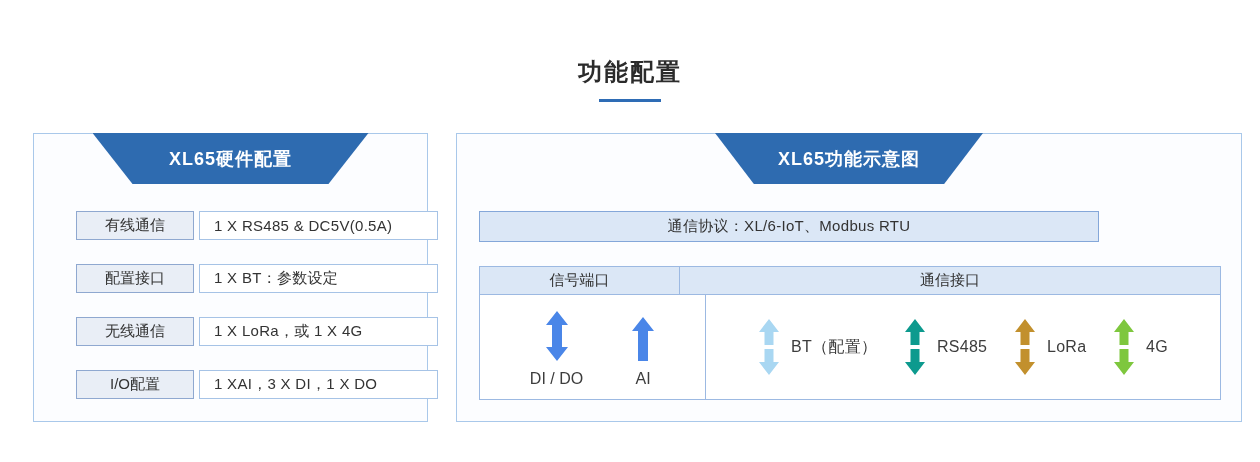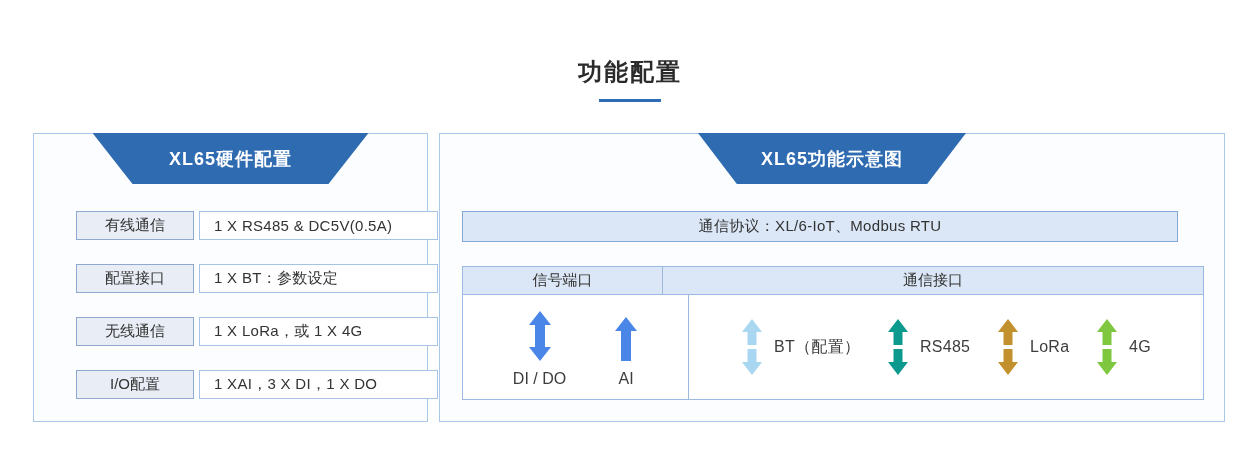--- a/index.html
+++ b/index.html
@@ -10,21 +10,21 @@
     position:relative;
     overflow:hidden;
   }
 
   
   .page-title-wrap { position:absolute; top:56px; left:0; width:100%; text-align:center; }
   .page-title { font-size:24px; font-weight:bold; color:#2b2b2b; letter-spacing:2px; }
   .title-underline { width:62px; height:3px; margin:11px auto 0; }
 
   
-  .panels { position:absolute; top:133px; left:33px; display:flex; gap:11px; }
+  .panels { position:absolute; top:133px; left:33px; display:flex; gap:28px; }
   .panel { position:relative; border:1px solid #a9c8ea; background:#fcfdff; height:289px; }
   .panel-left  { width:395px; }
   .panel-right { width:786px; }
 
   .ribbon {
     position:absolute; top:-1px; left:50%; transform:translateX(-50%);
     height:51px; color:#ffffff; font-weight:bold; font-size:18px;
     display:flex; align-items:center; justify-content:center;
     clip-path:polygon(0 0, 100% 0, 85.5% 100%, 14.5% 100%);
     letter-spacing:1px;
@@ -41,21 +41,21 @@
     font-size:15px; color:#333333;
   }
   .hw-value {
     width:239px; height:29px; background:#ffffff; border:1px solid #a6c3e6;
     display:flex; align-items:center; padding-left:14px;
     font-size:15px; color:#333333; letter-spacing:0.3px;
   }
 
   
   .protocol-bar {
-    position:absolute; top:77px; left:22px; width:716px; height:31px;
+    position:absolute; top:77px; left:22px; width:620px; height:31px;
     background:#dbe7f6; border:1px solid #84a7d9;
     display:flex; align-items:center; justify-content:center;
     font-size:15px; color:#333333; letter-spacing:0.3px;
   }
   .func-table { position:absolute; top:132px; left:22px; width:742px; border:1px solid #9cb9e2; background:#ffffff; }
   .func-header { display:flex; background:#dbe7f6; border-bottom:1px solid #9cb9e2; height:28px; }
   .col-signal-h {
     width:200px; border-right:1px solid #9cb9e2;
     display:flex; align-items:center; justify-content:center; font-size:15px; color:#333333;
   }

